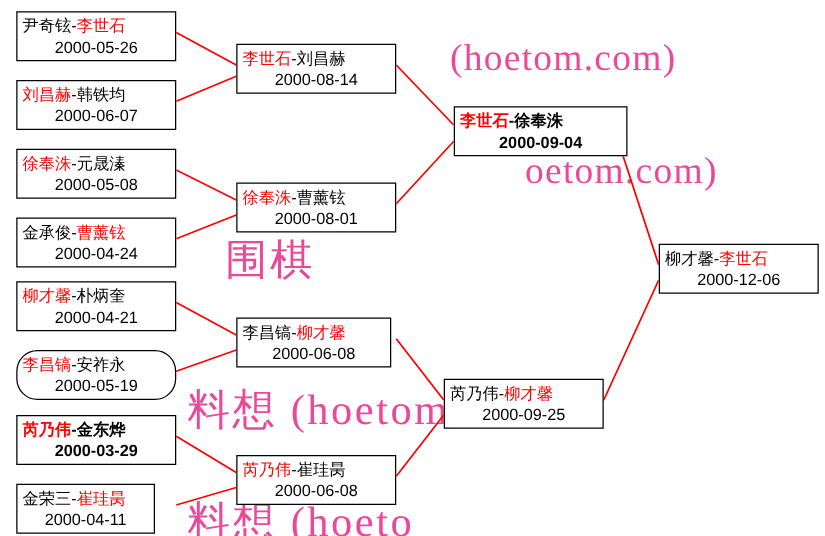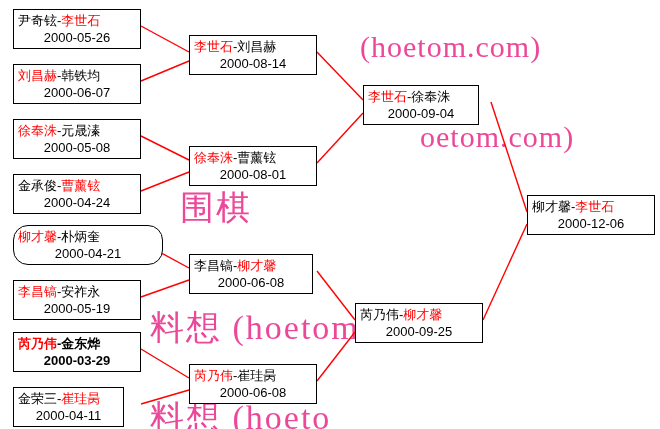--- a/index.html
+++ b/index.html
@@ -109,25 +109,25 @@
       <div class="row date blk">2000-06-07</div>
     </div>
     <div class="node" style="left: 13px; top: 119px; width: 128px;">
       <div class="row players"><span class="red">徐奉洙</span><span class="blk">-</span><span class="blk">元晟溱</span></div>
       <div class="row date blk">2000-05-08</div>
     </div>
     <div class="node" style="left: 13px; top: 174px; width: 128px;">
       <div class="row players"><span class="blk">金承俊</span><span class="blk">-</span><span class="red">曹薰铉</span></div>
       <div class="row date blk">2000-04-24</div>
     </div>
-    <div class="node" style="left: 13px; top: 225px; width: 150px; border-radius: 15px;">
+    <div class="node" style="left: 13px; top: 225px; width: 128px;">
       <div class="row players"><span class="red">柳才馨</span><span class="blk">-</span><span class="blk">朴炳奎</span></div>
       <div class="row date blk">2000-04-21</div>
     </div>
-    <div class="node" style="left: 13px; top: 280px; width: 128px;">
+    <div class="node" style="left: 13px; top: 280px; width: 128px; border-radius: 17px;">
       <div class="row players"><span class="red">李昌镐</span><span class="blk">-</span><span class="blk">安祚永</span></div>
       <div class="row date blk">2000-05-19</div>
     </div>
     <div class="node" style="left: 13px; top: 332px; width: 128px; font-weight: bold;">
       <div class="row players"><span class="red">芮乃伟</span><span class="blk">-</span><span class="blk">金东烨</span></div>
       <div class="row date blk">2000-03-29</div>
     </div>
     <div class="node" style="left: 13px; top: 387px; width: 111px;">
       <div class="row players"><span class="blk">金荣三</span><span class="blk">-</span><span class="red">崔珪昺</span></div>
       <div class="row date blk">2000-04-11</div>
@@ -141,21 +141,21 @@
       <div class="row date blk">2000-08-01</div>
     </div>
     <div class="node" style="left: 189px; top: 254px; width: 124px;">
       <div class="row players"><span class="blk">李昌镐</span><span class="blk">-</span><span class="red">柳才馨</span></div>
       <div class="row date blk">2000-06-08</div>
     </div>
     <div class="node" style="left: 189px; top: 364px; width: 128px;">
       <div class="row players"><span class="red">芮乃伟</span><span class="blk">-</span><span class="blk">崔珪昺</span></div>
       <div class="row date blk">2000-06-08</div>
     </div>
-    <div class="node" style="left: 363px; top: 85px; width: 116px;">
+    <div class="node" style="left: 363px; top: 85px; width: 139px; font-weight: bold;">
       <div class="row players"><span class="red">李世石</span><span class="blk">-</span><span class="blk">徐奉洙</span></div>
       <div class="row date blk">2000-09-04</div>
     </div>
     <div class="node" style="left: 355px; top: 303px; width: 128px;">
       <div class="row players"><span class="blk">芮乃伟</span><span class="blk">-</span><span class="red">柳才馨</span></div>
       <div class="row date blk">2000-09-25</div>
     </div>
     <div class="node" style="left: 527px; top: 195px; width: 128px;">
       <div class="row players"><span class="blk">柳才馨</span><span class="blk">-</span><span class="red">李世石</span></div>
       <div class="row date blk">2000-12-06</div>

